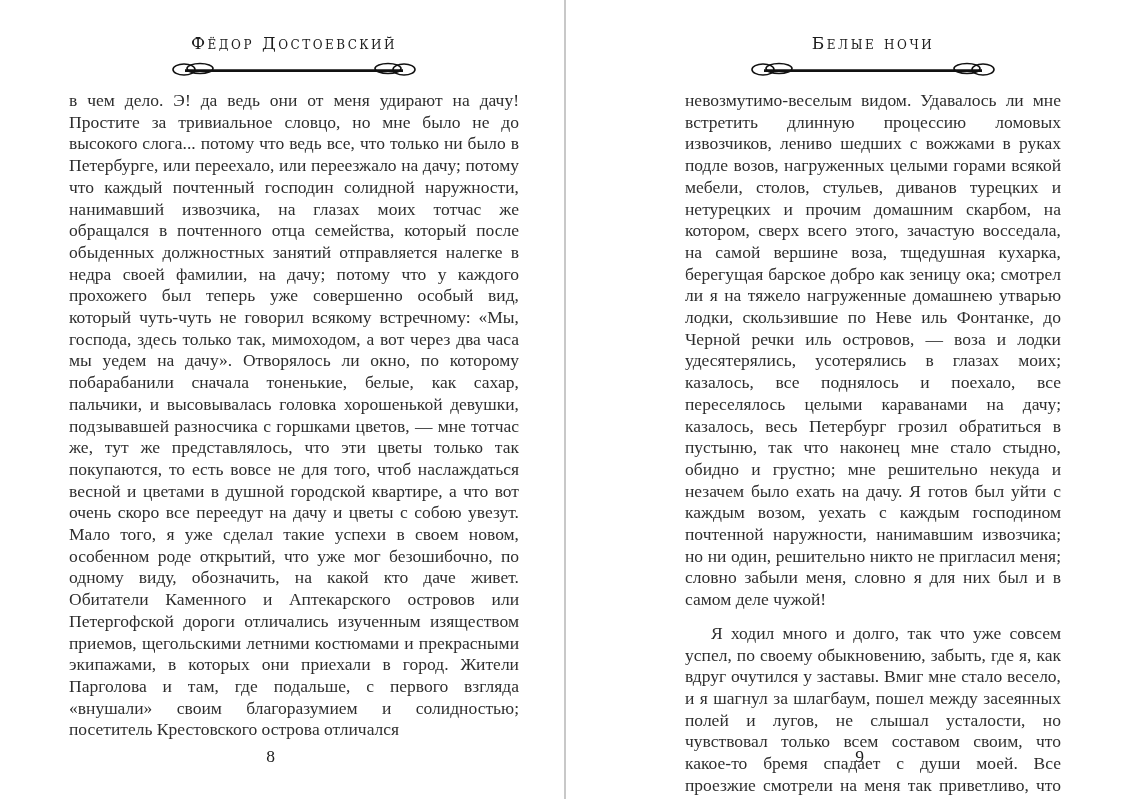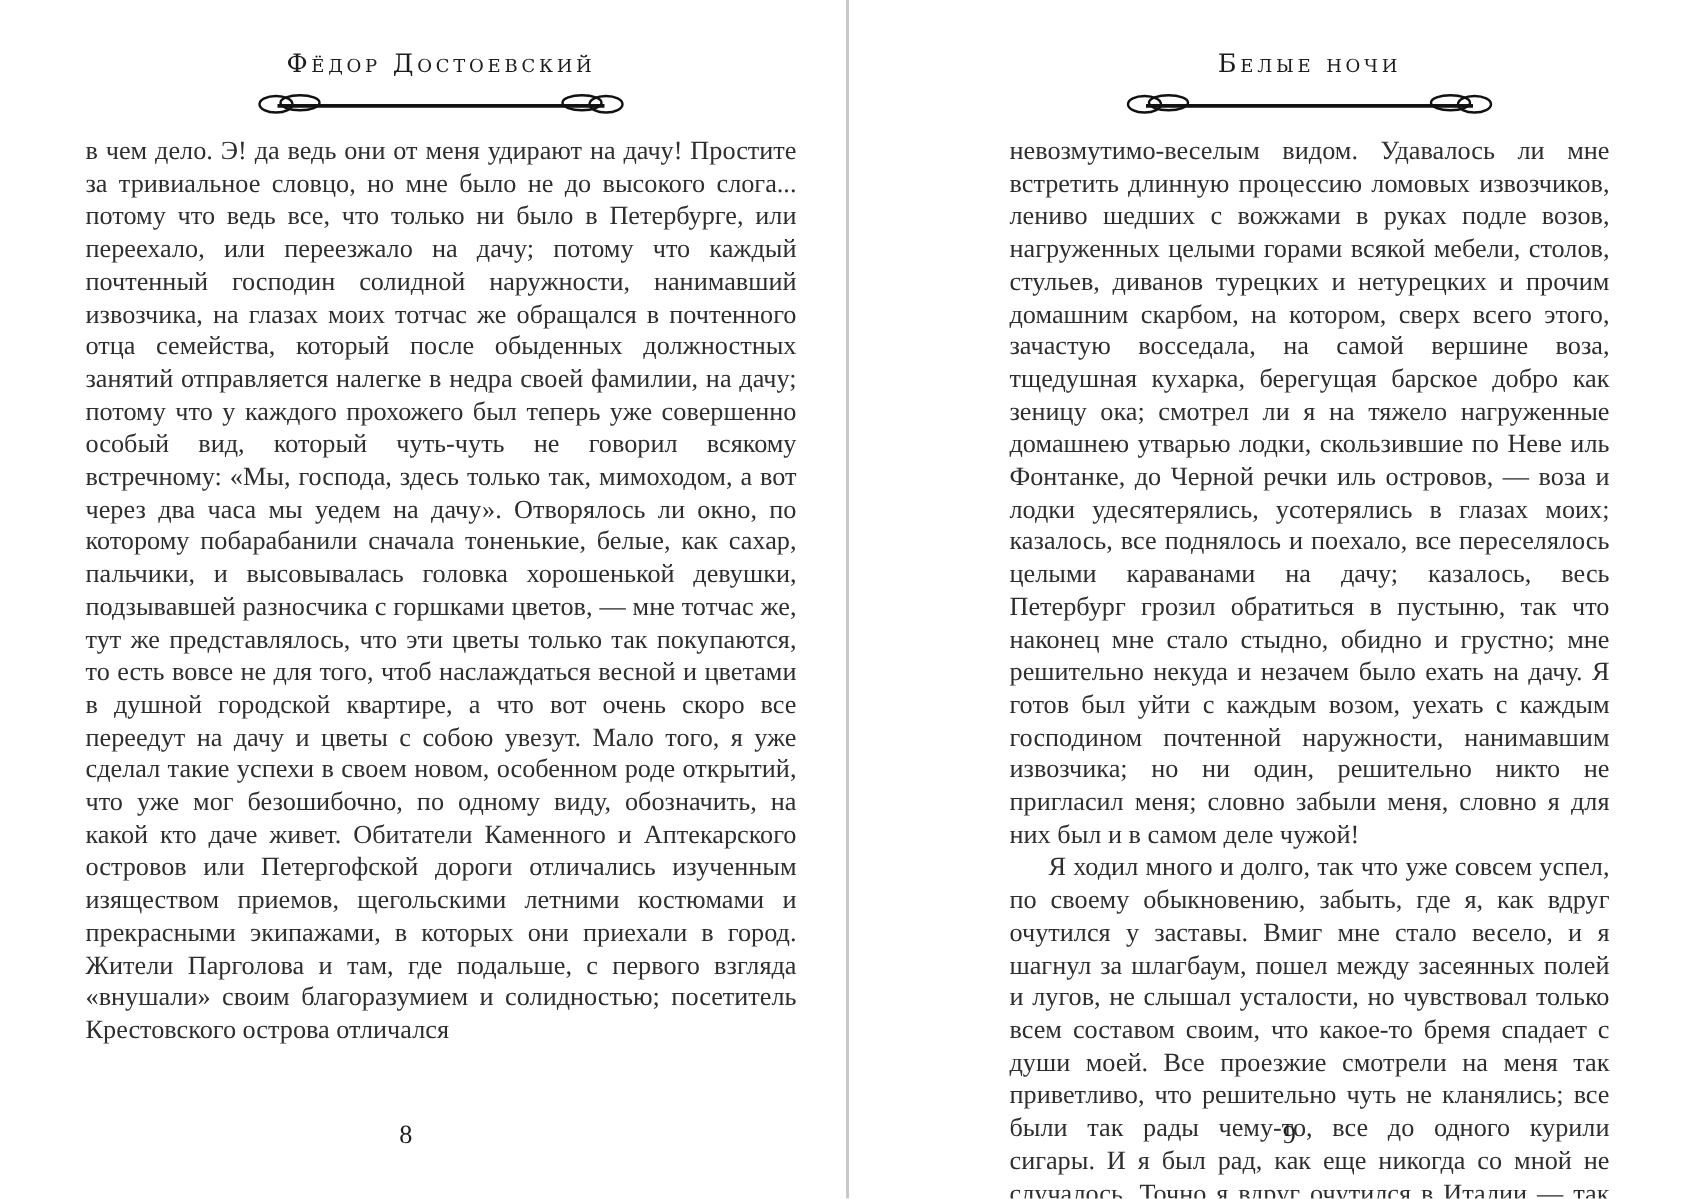--- a/index.html
+++ b/index.html
@@ -35,21 +35,21 @@
   }
   .flourish{ display:block; margin:5px auto 0; width:250px; height:20px; }
 
   .body-text{
     margin-top:12px;
     font-size:17.5px; line-height:21.7px;
     text-align:justify;
     hyphens:auto; -webkit-hyphens:auto;
     color:var(--text);
   }
-  .body-text p{ margin:0; }
+  .body-text p{ margin:12px; }
   .body-text p.indent{ text-indent:26px; }
 
   .page-number{
     position:absolute; bottom:32px; width:427px;
     text-align:center; font-size:17.5px; color:var(--heading);
   }
   .page.left  .page-number{ left:57px; }
   .page.right .page-number{ left:81px; }
 </style>
 </head>

